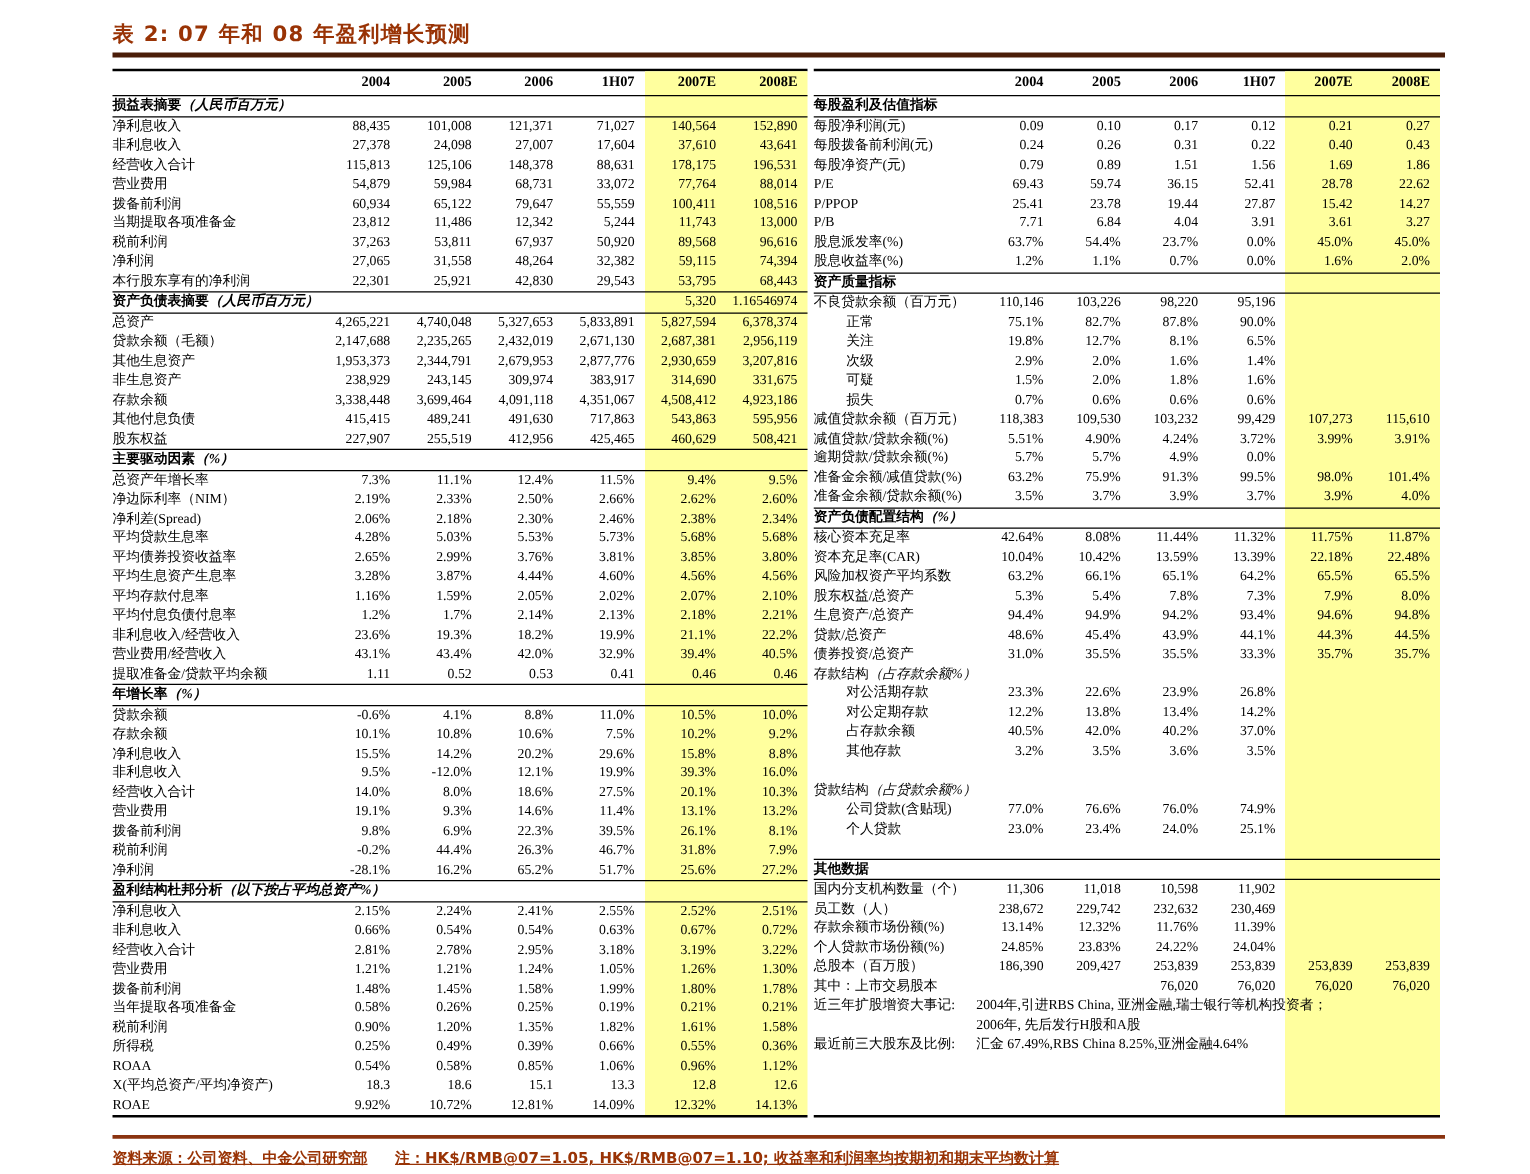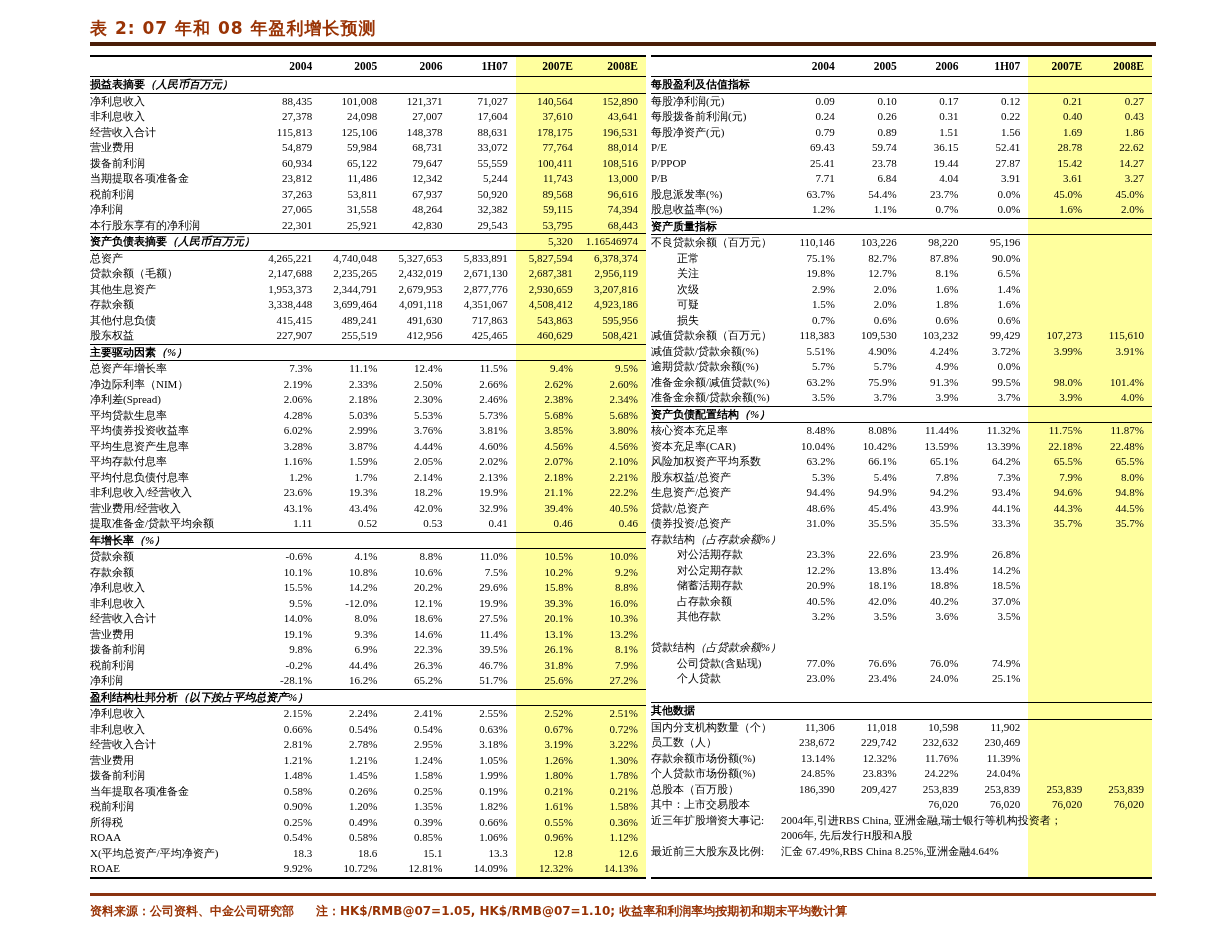--- a/index.html
+++ b/index.html
@@ -25,21 +25,21 @@
   .trow.section .val{font-weight:normal;}
   .trow.sub{font-weight:normal;}
   .lbl{text-align:left;white-space:nowrap;overflow:visible;}
   .indent .lbl{padding-left:26px;}
   .it{font-style:italic;}
   .val{text-align:right;padding-right:8px;white-space:nowrap;}
   .notetext{text-align:left;white-space:nowrap;}
   .blank{height:15.5px;}
   .footer-rule{height:3px;background:var(--rule-maroon);margin-top:14px;}
   .footer{margin-top:7px;font-size:12px;font-weight:bold;color:var(--accent);
-          font-family:"DejaVu Sans","Liberation Sans",sans-serif;}
+          font-family:"DejaVu Sans","Liberation Sans",sans-serif;text-decoration:underline;}
   .footer .gap{display:inline-block;width:22px;}
 </style>
 </head>
 <body>
 
 <div class="content">
   <div class="page-title">表 2:  07 年和 08 年盈利增长预测</div>
   <div class="title-rule"></div>
 
   <div class="tables">
@@ -174,20 +174,29 @@
         <div class="trow data">
           <div class="lbl"><span>其他生息资产</span></div>
           <div class="val">1,953,373</div>
           <div class="val">2,344,791</div>
           <div class="val">2,679,953</div>
           <div class="val">2,877,776</div>
           <div class="val">2,930,659</div>
           <div class="val">3,207,816</div>
         </div>
         <div class="trow data">
+          <div class="lbl"><span>非生息资产</span></div>
+          <div class="val">238,929</div>
+          <div class="val">243,145</div>
+          <div class="val">309,974</div>
+          <div class="val">383,917</div>
+          <div class="val">314,690</div>
+          <div class="val">331,675</div>
+        </div>
+        <div class="trow data">
           <div class="lbl"><span>存款余额</span></div>
           <div class="val">3,338,448</div>
           <div class="val">3,699,464</div>
           <div class="val">4,091,118</div>
           <div class="val">4,351,067</div>
           <div class="val">4,508,412</div>
           <div class="val">4,923,186</div>
         </div>
         <div class="trow data">
           <div class="lbl"><span>其他付息负债</span></div>
@@ -247,21 +256,21 @@
           <div class="lbl"><span>平均贷款生息率</span></div>
           <div class="val">4.28%</div>
           <div class="val">5.03%</div>
           <div class="val">5.53%</div>
           <div class="val">5.73%</div>
           <div class="val">5.68%</div>
           <div class="val">5.68%</div>
         </div>
         <div class="trow data">
           <div class="lbl"><span>平均债券投资收益率</span></div>
-          <div class="val">6.02%</div>
+          <div class="val">2.65%</div>
           <div class="val">2.99%</div>
           <div class="val">3.76%</div>
           <div class="val">3.81%</div>
           <div class="val">3.85%</div>
           <div class="val">3.80%</div>
         </div>
         <div class="trow data">
           <div class="lbl"><span>平均生息资产生息率</span></div>
           <div class="val">3.28%</div>
           <div class="val">3.87%</div>
@@ -718,21 +727,21 @@
           <div class="lbl"><span>资产负债配置结构</span><span class="it">（%）</span></div>
           <div class="val"></div>
           <div class="val"></div>
           <div class="val"></div>
           <div class="val"></div>
           <div class="val"></div>
           <div class="val"></div>
         </div>
         <div class="trow data">
           <div class="lbl"><span>核心资本充足率</span></div>
-          <div class="val">8.48%</div>
+          <div class="val">42.64%</div>
           <div class="val">8.08%</div>
           <div class="val">11.44%</div>
           <div class="val">11.32%</div>
           <div class="val">11.75%</div>
           <div class="val">11.87%</div>
         </div>
         <div class="trow data">
           <div class="lbl"><span>资本充足率(CAR)</span></div>
           <div class="val">10.04%</div>
           <div class="val">10.42%</div>
@@ -803,29 +812,20 @@
           <div class="val">26.8%</div>
           <div class="val"></div>
           <div class="val"></div>
         </div>
         <div class="trow indent">
           <div class="lbl"><span>对公定期存款</span></div>
           <div class="val">12.2%</div>
           <div class="val">13.8%</div>
           <div class="val">13.4%</div>
           <div class="val">14.2%</div>
-          <div class="val"></div>
-          <div class="val"></div>
-        </div>
-        <div class="trow indent">
-          <div class="lbl"><span>储蓄活期存款</span></div>
-          <div class="val">20.9%</div>
-          <div class="val">18.1%</div>
-          <div class="val">18.8%</div>
-          <div class="val">18.5%</div>
           <div class="val"></div>
           <div class="val"></div>
         </div>
         <div class="trow indent">
           <div class="lbl"><span>占存款余额</span></div>
           <div class="val">40.5%</div>
           <div class="val">42.0%</div>
           <div class="val">40.2%</div>
           <div class="val">37.0%</div>
           <div class="val"></div>

